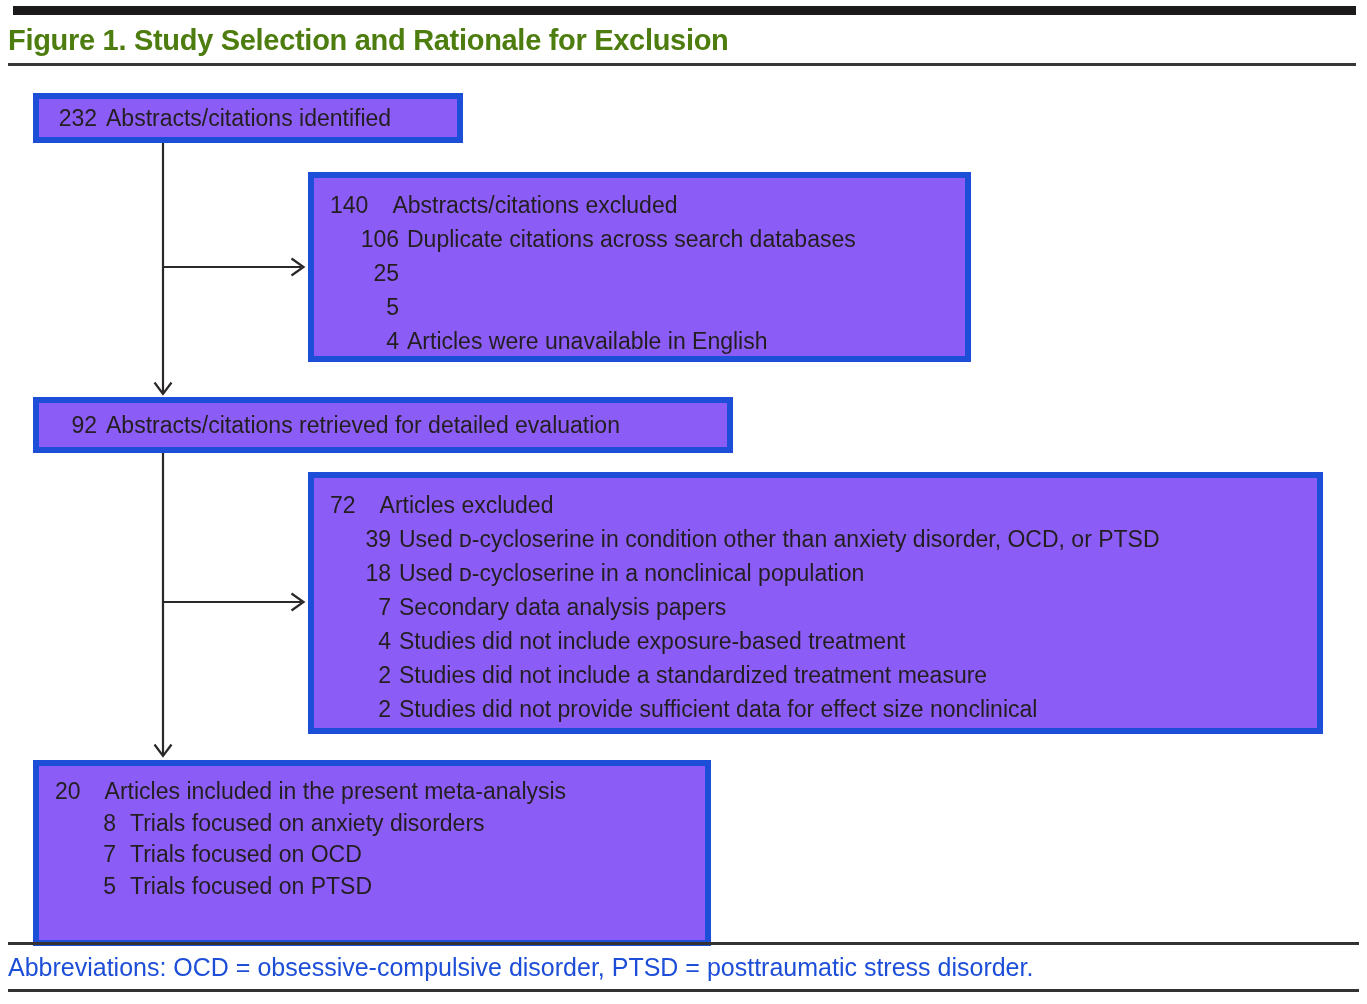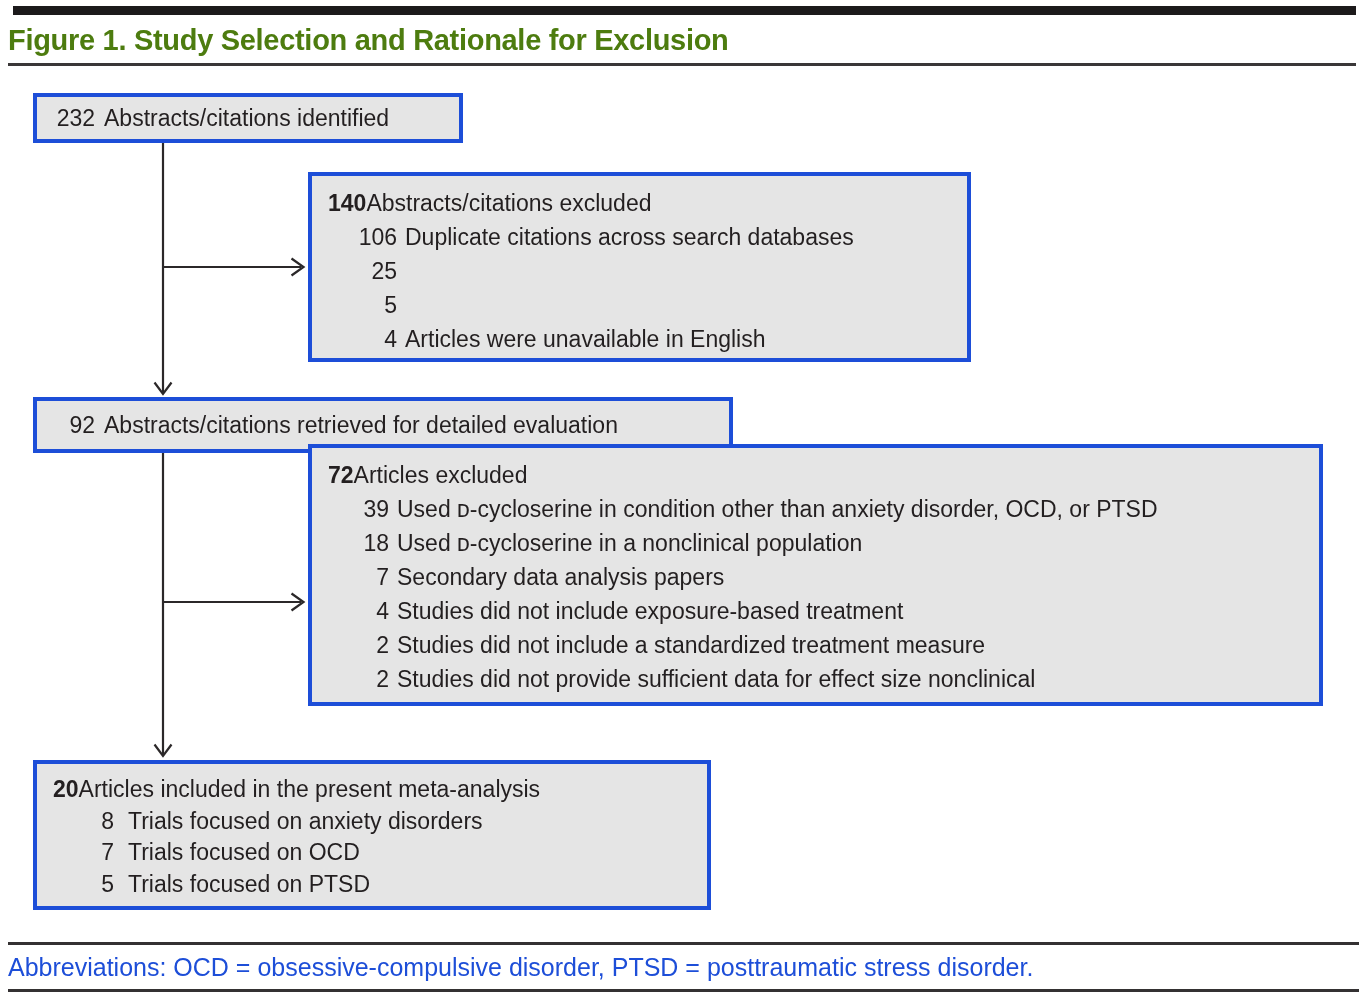--- a/index.html
+++ b/index.html
@@ -37,39 +37,39 @@
     width: 1348px; height: 3px;
     background: #3a3738;
   }
   .flow {
     position: absolute;
     left: 0; top: 0;
     width: 1367px; height: 1004px;
   }
   .box {
     position: absolute;
-    border: 4px solid #1d4ed8;
-    background: #e5e5e5;
+    border: 6px solid #1d4ed8;
+    background: #8b5cf6;
     box-sizing: border-box;
     font-size: 23px;
     line-height: 34px;
     padding: 10px 12px 8px 16px;
     white-space: nowrap;
   }
   .box.solo {
     display: flex;
     align-items: center;
     padding-top: 0;
     padding-bottom: 0;
   }
   .line { display: flex; }
   .num { flex: 0 0 auto; }
   .txt { flex: 0 0 auto; }
   .solo .num { width: 42px; text-align: right; margin-right: 9px; }
-  .main .num { margin-right: 0; font-weight: bold; }
+  .main .num { margin-right: 24px; }
   .sub .num  { text-align: right; margin-right: 8px; }
   .b2 .sub .num { width: 69px; }
   .b4 .sub .num { width: 61px; }
   .b5 { line-height: 31.5px; }
   .b5 .sub .num { width: 61px; margin-right: 14px; }
   svg.arrows {
     position: absolute;
     left: 0; top: 0;
     pointer-events: none;
   }
@@ -146,21 +146,21 @@
       </div>
     </div>
 
     <div class="box solo" style="left:33px; top:397px; width:700px; height:56px;">
       <div class="line">
         <span class="num">92</span>
         <span class="txt">Abstracts/citations retrieved for detailed evaluation</span>
       </div>
     </div>
 
-    <div class="box b4" style="left:308px; top:444px; width:1015px; height:262px;">
+    <div class="box b4" style="left:308px; top:472px; width:1015px; height:262px;">
       <div class="line main">
         <span class="num">72</span>
         <span class="txt">Articles excluded</span>
       </div>
       <div class="line sub">
         <span class="num">39</span>
         <span class="txt">Used ᴅ-cycloserine in condition other than anxiety disorder, OCD, or PTSD</span>
       </div>
       <div class="line sub">
         <span class="num">18</span>
@@ -177,21 +177,21 @@
       <div class="line sub">
         <span class="num">2</span>
         <span class="txt">Studies did not include a standardized treatment measure</span>
       </div>
       <div class="line sub">
         <span class="num">2</span>
         <span class="txt">Studies did not provide sufficient data for effect size nonclinical</span>
       </div>
     </div>
 
-    <div class="box b5" style="left:33px; top:760px; width:678px; height:150px;">
+    <div class="box b5" style="left:33px; top:760px; width:678px; height:186px;">
       <div class="line main">
         <span class="num">20</span>
         <span class="txt">Articles included in the present meta-analysis</span>
       </div>
       <div class="line sub">
         <span class="num">8</span>
         <span class="txt">Trials focused on anxiety disorders</span>
       </div>
       <div class="line sub">
         <span class="num">7</span>

